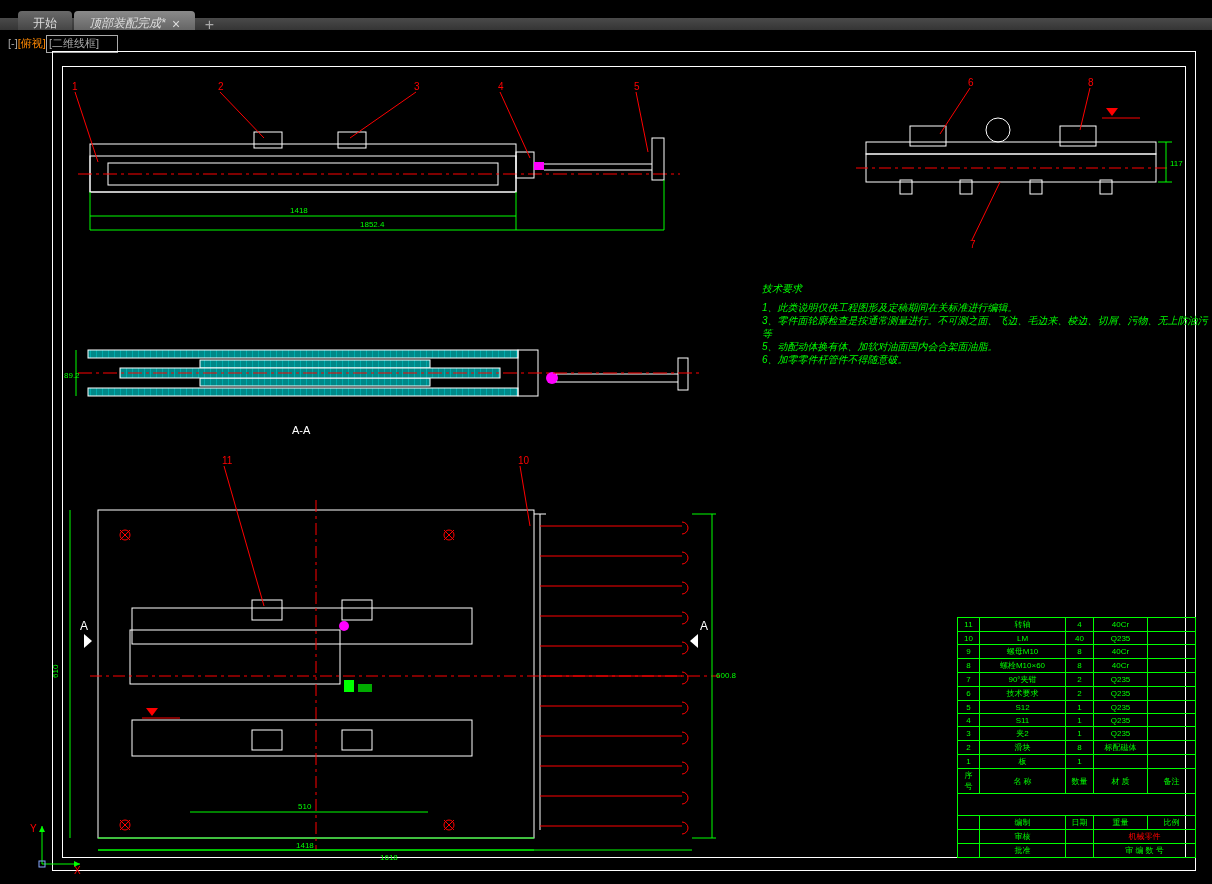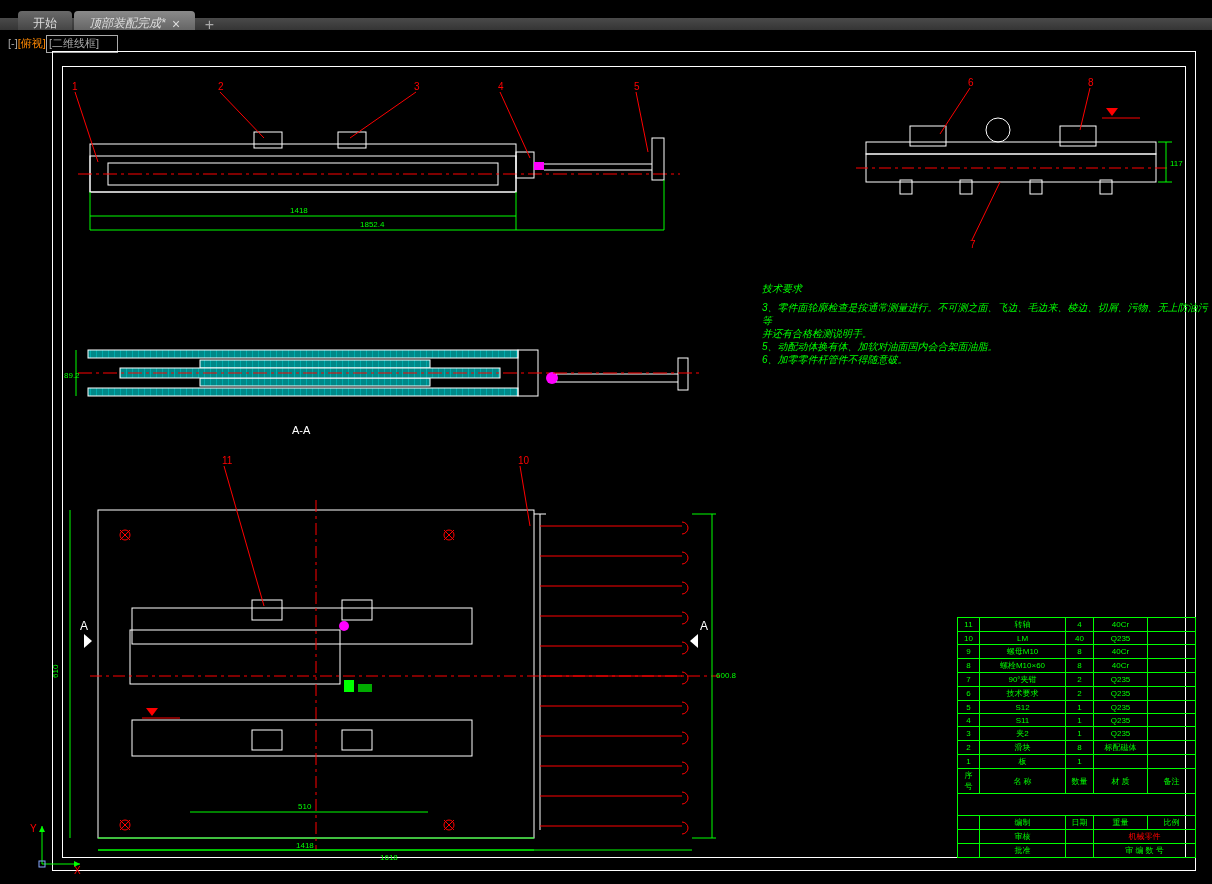--- a/index.html
+++ b/index.html
@@ -319,22 +319,22 @@
       <line x1="692" y1="808" x2="716" y2="808" stroke="#0f0"></line>
       <text x="716" y="648" fill="#0f0" font-size="8">600.8</text>
 
       <line x1="70" y1="480" x2="70" y2="808" stroke="#0f0"></line>
       <text x="58" y="648" fill="#0f0" font-size="8" transform="rotate(-90 58 648)">610</text>
     </g>
   </svg>
 
   <div class="notes">
     <div class="notes-title">技术要求</div>
+    <div>1、此类说明仅供工程图形及定稿期间在关标准进行编辑。</div>
     <div>3、零件面轮廓检查是按通常测量进行。不可测之面、飞边、毛边来、棱边、切屑、污物、无上防油污等</div>
-    <div>    并还有合格检测说明手。</div>
     <div>5、动配动体换有体、加软对油面国内会合架面油脂。</div>
     <div>6、加零零件杆管件不得随意破。</div>
   </div>
 
   <table class="titleblock">
     <tbody>
         <tr>
           <td style="width:22px">11</td>
           <td style="width:86px">转轴</td>
           <td style="width:28px">4</td>

